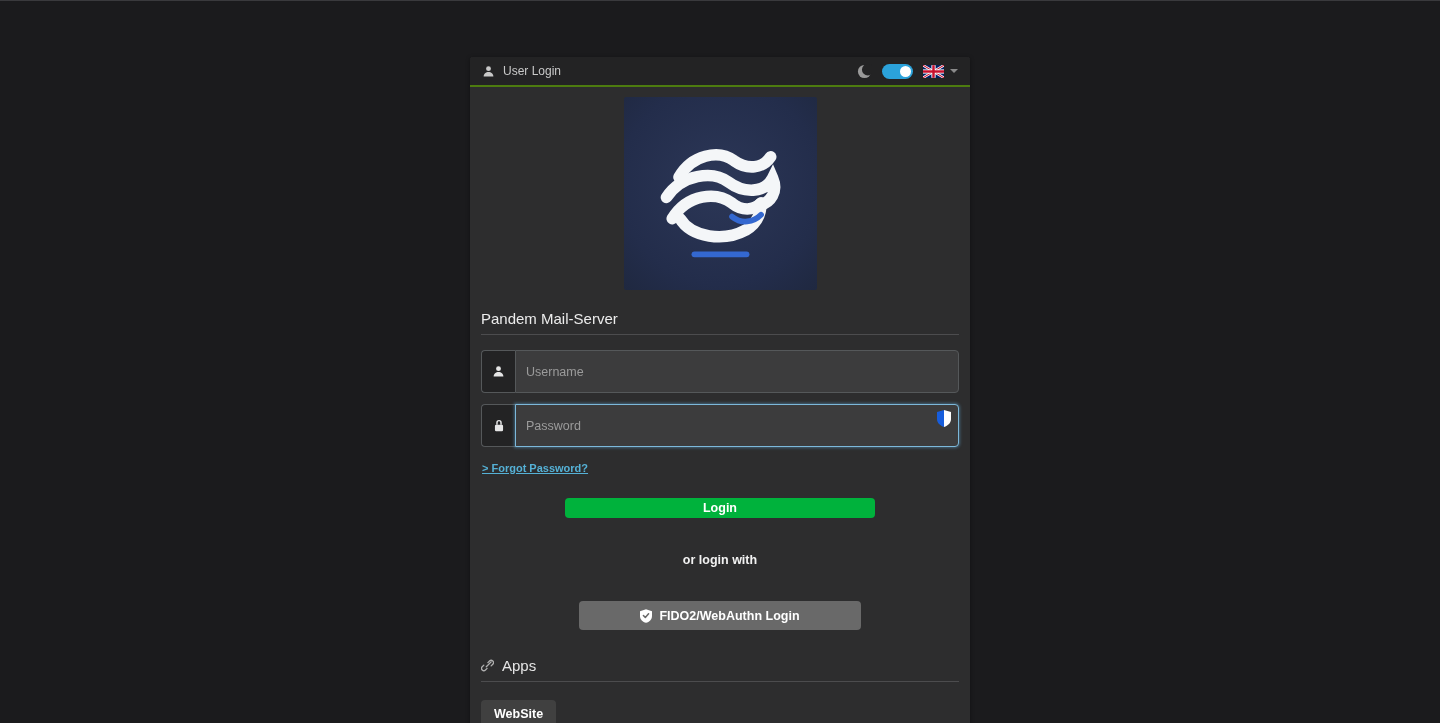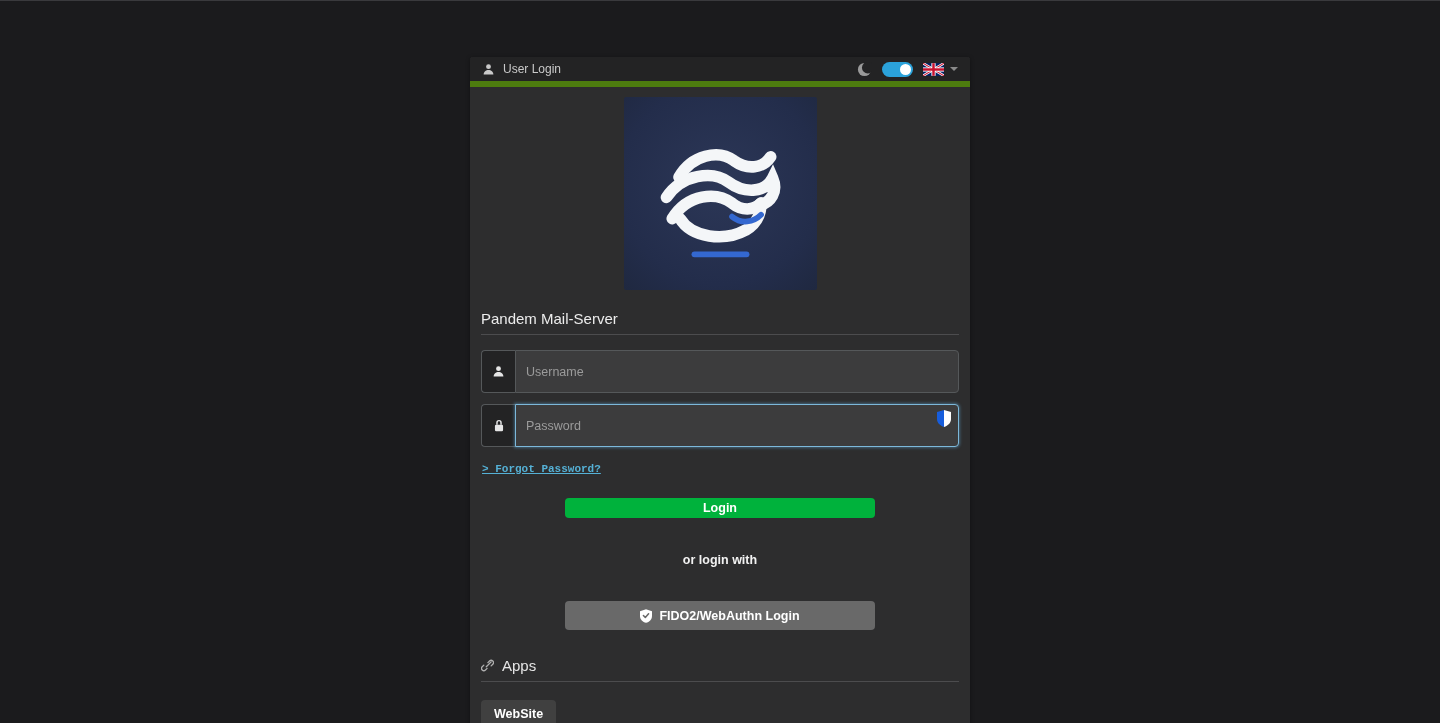--- a/index.html
+++ b/index.html
@@ -14,21 +14,21 @@
     width: 500px;
     margin: 56px auto 0;
     background: #2d2d2e;
     border-radius: 3px;
     box-shadow: 0 1px 4px rgba(0,0,0,.4);
   }
   .card-header {
     display: flex; align-items: center; gap: 8px;
     height: 30px; padding: 0 12px;
     background: #232324;
-    border-bottom: 6px solid #4d7c0f;
+    border-bottom: 2px solid #4d7c0f;
     border-radius: 3px 3px 0 0;
     font-size: 12px; color: #c9c9c9;
   }
   .header-right { margin-left: auto; display: flex; align-items: center; gap: 10px; }
   .toggle {
     width: 31px; height: 15px; border-radius: 8px;
     background: #2ba2da; position: relative; cursor: pointer;
   }
   .toggle .knob {
     position: absolute; top: 2px; left: 18px;
@@ -65,38 +65,38 @@
   }
   .input-group input::placeholder { color: #9b9b9b; }
   .input-group.focused input {
     border-color: #7cb8da;
     box-shadow: 0 0 3px 1px rgba(100,170,215,.45);
   }
   .pm-icon { position: absolute; right: 8px; top: 6px; cursor: pointer; }
   .forgot-link {
     display: inline-block; margin: 3px 0 0 1px;
     font-size: 11px; font-weight: bold;
-    color: #55b1d6; text-decoration: underline; cursor: pointer; font-family: Liberation Mono, monospace;
+    color: #55b1d6; text-decoration: underline; cursor: pointer;
   }
   .btn-login {
     display: block; width: 310px; height: 20px;
     margin: 22px auto 0;
     background: #00b23c; border: none; border-radius: 4px;
     color: #fff; font-weight: bold; font-size: 12.5px;
     font-family: "Liberation Sans", sans-serif; cursor: pointer;
   }
   .or-divider {
     display: flex; align-items: center; gap: 12px;
     margin: 23px 2px 22px;
     color: #f2f2f2; font-weight: bold; font-size: 12.5px; flex-direction: column;
   }
   .or-divider .line { flex: 1; height: 1px; background: #57575a; }
   .btn-fido2 {
     display: flex; align-items: center; justify-content: center; gap: 7px;
-    width: 310px; height: 29px; margin: 0 auto;
+    width: 282px; height: 29px; margin: 0 auto;
     background: #696969; border: none; border-radius: 4px;
     color: #fff; font-weight: bold; font-size: 12.5px;
     font-family: "Liberation Sans", sans-serif; cursor: pointer;
   }
   .apps-header {
     display: flex; align-items: center; gap: 8px;
     margin-top: 27px; font-size: 15px; color: #e5e5e5;
   }
   .apps-rule { border: 0; border-top: 1px solid #4c4c4e; margin: 7px 0 0; }
   .btn-website {

